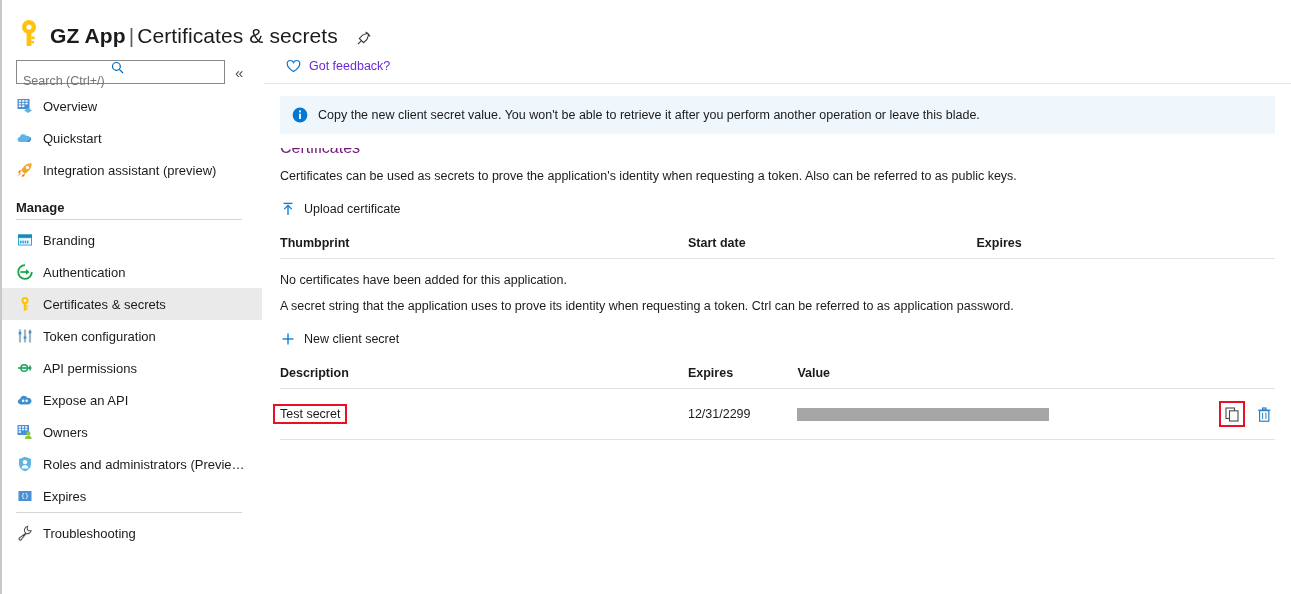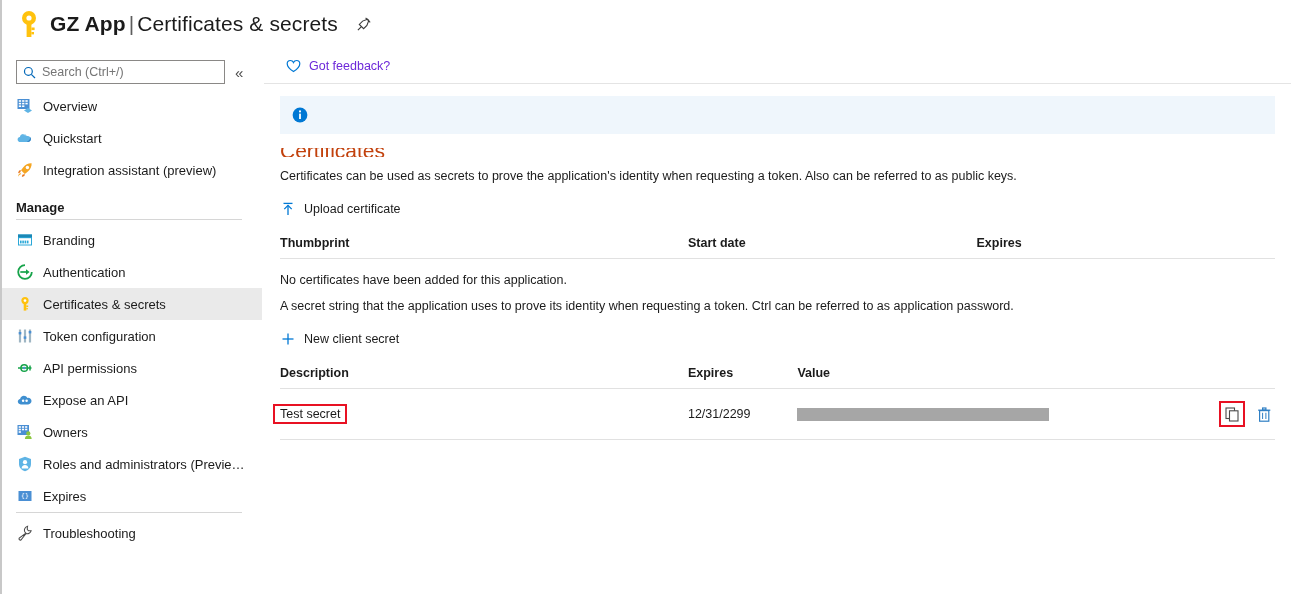--- a/index.html
+++ b/index.html
@@ -13,21 +13,21 @@
     overflow: hidden;
     position: relative;
     border-left: 2px solid #c8c8c8;
     box-sizing: border-box;
   }
 
   
   #header {
     position: absolute; left: 0; top: 0;
     width: 100%; height: 48px;
-    display: flex; align-items: center;
+    display: flex; align-items: flex-end;
     padding-left: 14px;
     box-sizing: border-box;
   }
   #key-logo { width: 26px; height: 30px; position: relative; flex: 0 0 auto; }
   .title-text {
     font-size: 21px;
     margin-left: 8px;
     letter-spacing: .1px;
     white-space: nowrap;
     color: #1b1b1b;
@@ -52,20 +52,21 @@
     display: flex; align-items: center;
     padding: 12px 0 6px 14px;
   }
   #search-box {
     width: 209px; height: 24px;
     border: 1px solid #8a8886;
     background: #fff;
     display: flex; align-items: center;
     padding: 0 6px;
     box-sizing: border-box;
+    flex-direction: column;
   }
   #search-box .mag { color: #0067b8; margin-right: 6px; display:flex; }
   #search-input {
     border: 0; outline: 0; padding: 0;
     font-family: "Liberation Sans", sans-serif;
     font-size: 12.5px; color: #5a5a5a;
     background: transparent; width: 100%;
   }
   #collapse-chevrons {
     margin-left: 10px; color: #4a4a4a;
@@ -201,21 +202,21 @@
     width: 22px; height: 22px;
     display: flex; align-items: center; justify-content: center;
     cursor: pointer;
   }
   .act-btn.boxed { outline: 2px solid #e81123; }
   .clipped-heading {
     height: 9px; overflow: hidden; position: relative;
   }
   .clipped-heading span {
     position: absolute; top: -9px; left: 0;
-    font-size: 21px; color: #c2410c;
+    font-size: 16px; color: #701a75;
   }
 </style>
 </head>
 <body>
 
 <div id="header">
   <div id="key-logo">
     <svg width="26" height="30" viewBox="0 0 26 30">
       <circle cx="13" cy="9" r="7" fill="#ffc20e"></circle>
       <circle cx="13" cy="9" r="2.6" fill="#ffffff"></circle>
@@ -436,20 +437,21 @@
   </div>
 
   <div id="info-banner">
     <span class="info-ico">
       <svg width="16" height="16" viewBox="0 0 16 16">
         <circle cx="8" cy="8" r="7.4" fill="#0078d4"></circle>
         <rect x="7.1" y="6.6" width="1.8" height="5.4" fill="#ffffff"></rect>
         <circle cx="8" cy="4.4" r="1.05" fill="#ffffff"></circle>
       </svg>
     </span>
+    <span id="info-text">Copy the new client secret value. You won't be able to retrieve it after you perform another operation or leave this blade.</span>
   </div>
 
   <div id="scroll-region">
 
     
     <div class="clipped-heading">
       <span>Certificates</span>
     </div>
     <p class="section-desc">Certificates can be used as secrets to prove the application's identity when requesting a token. Also can be referred to as public keys.</p>
 

